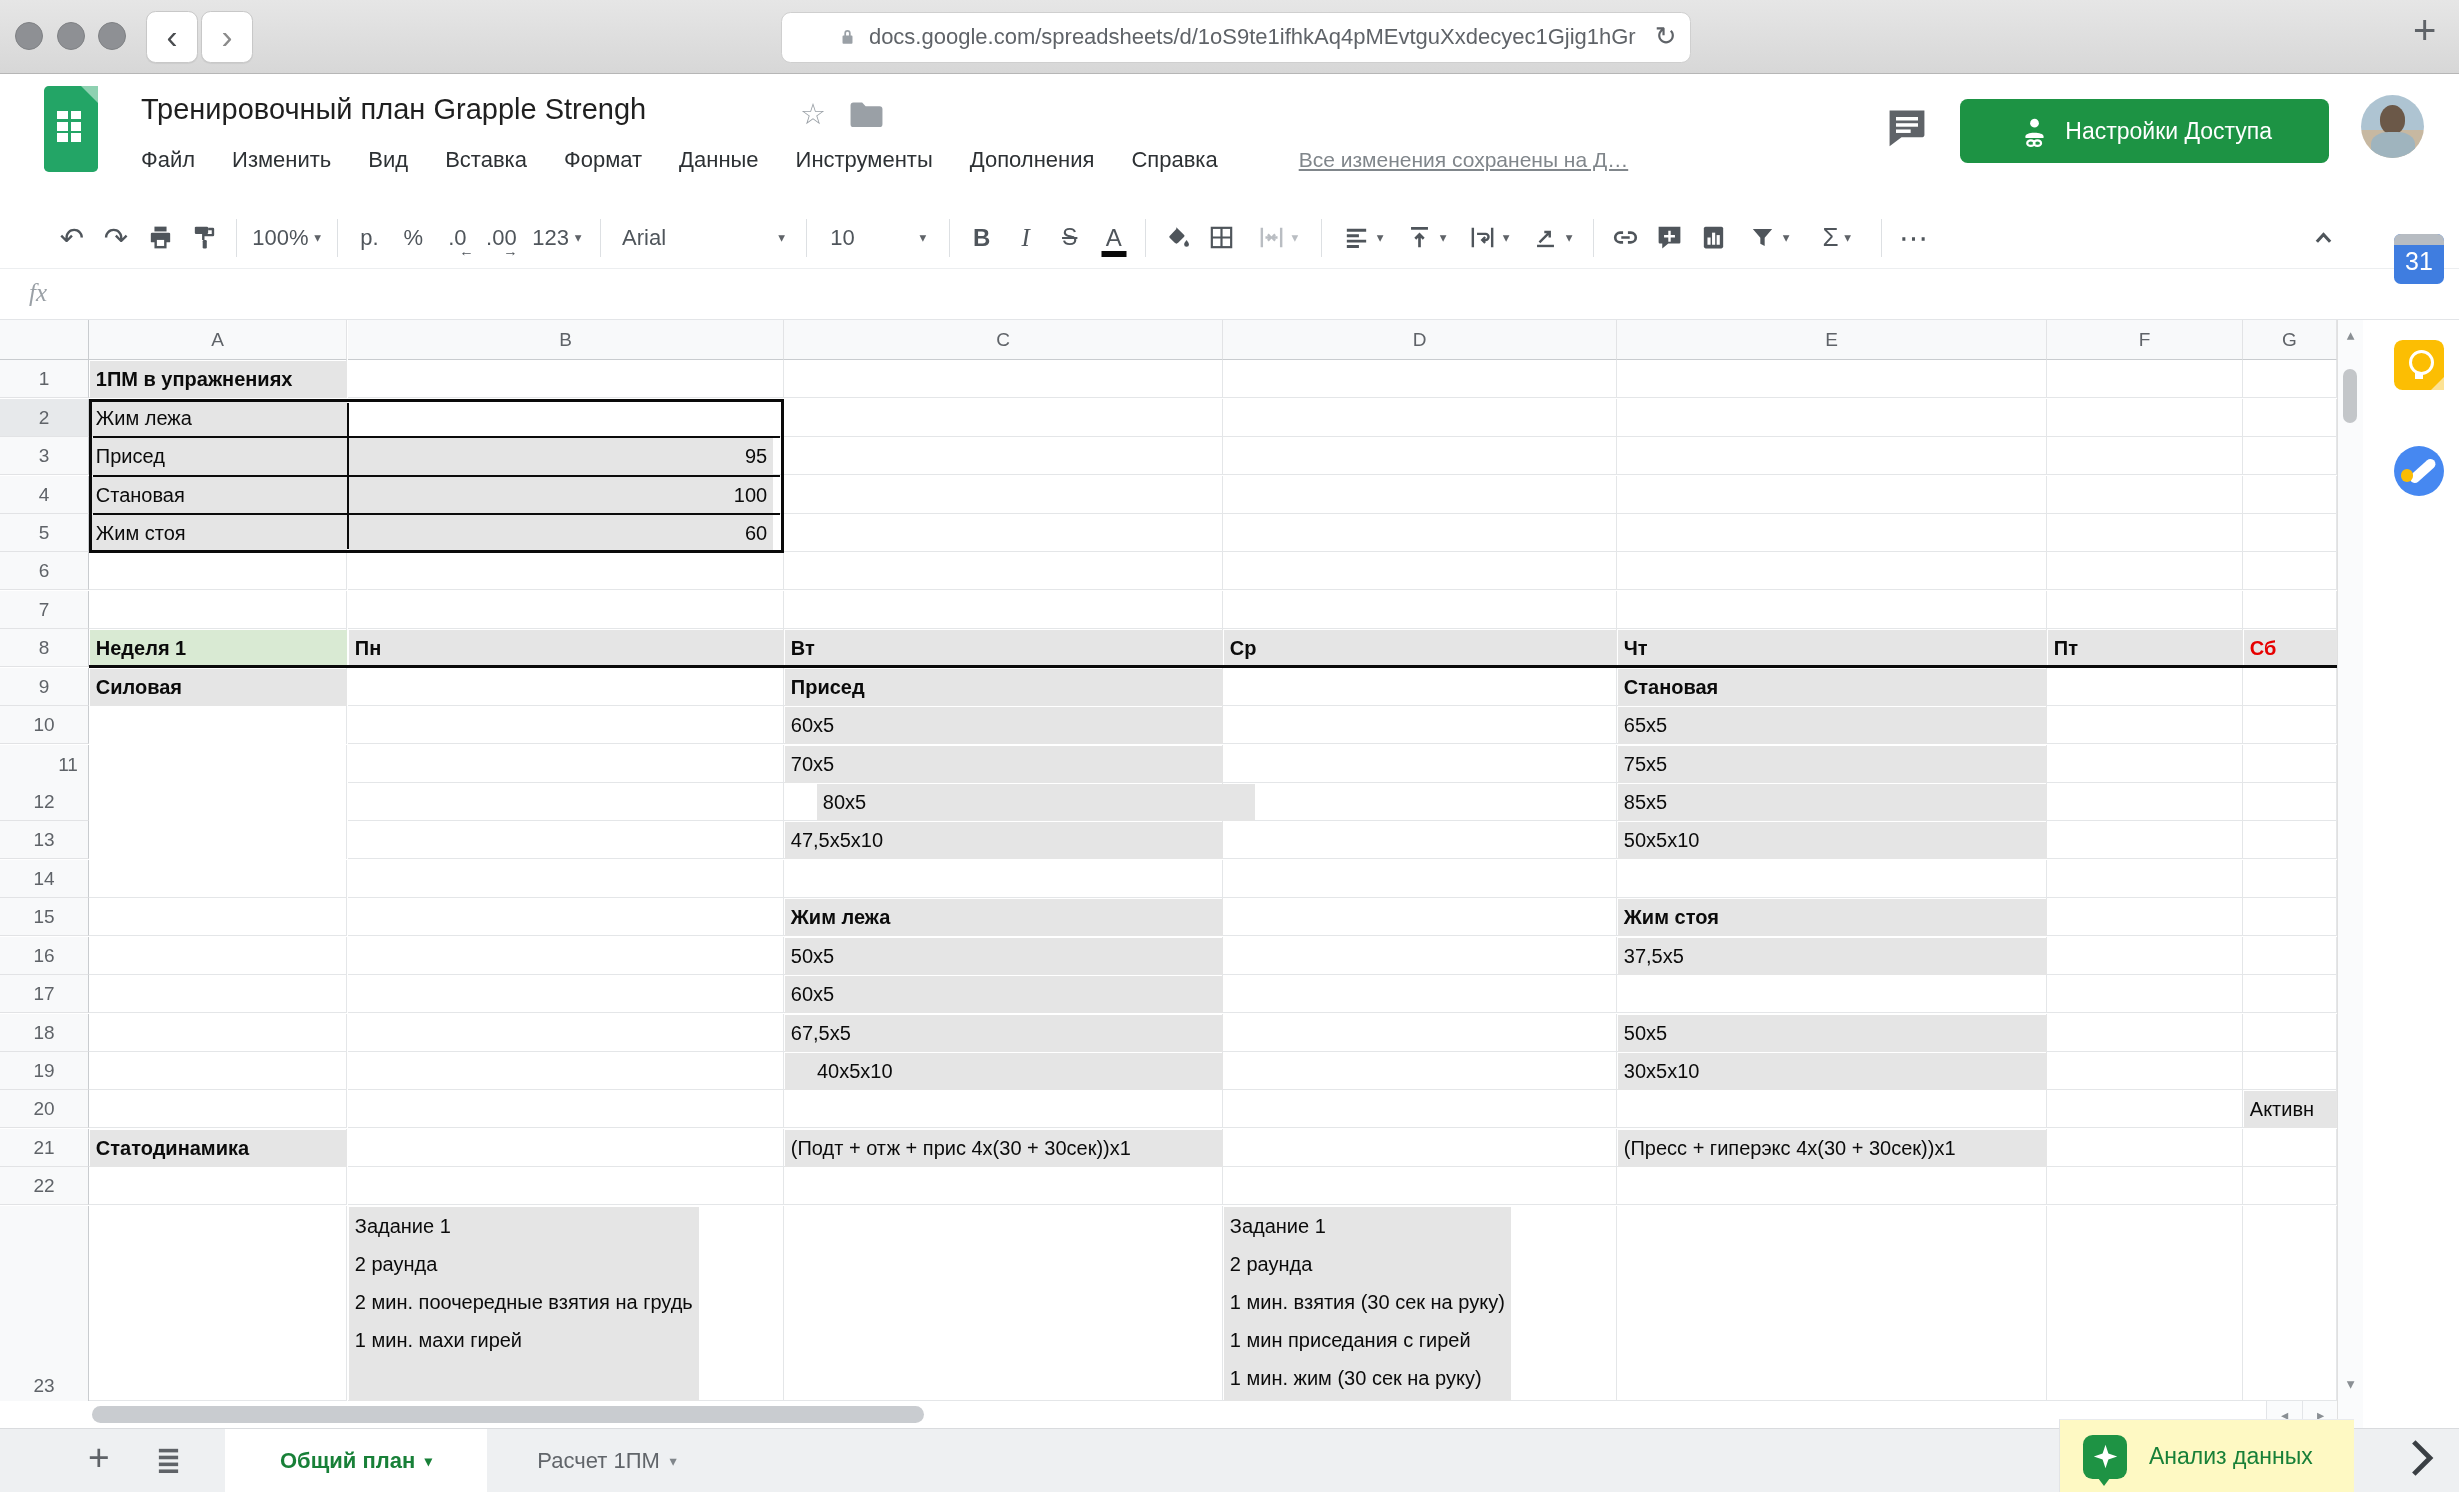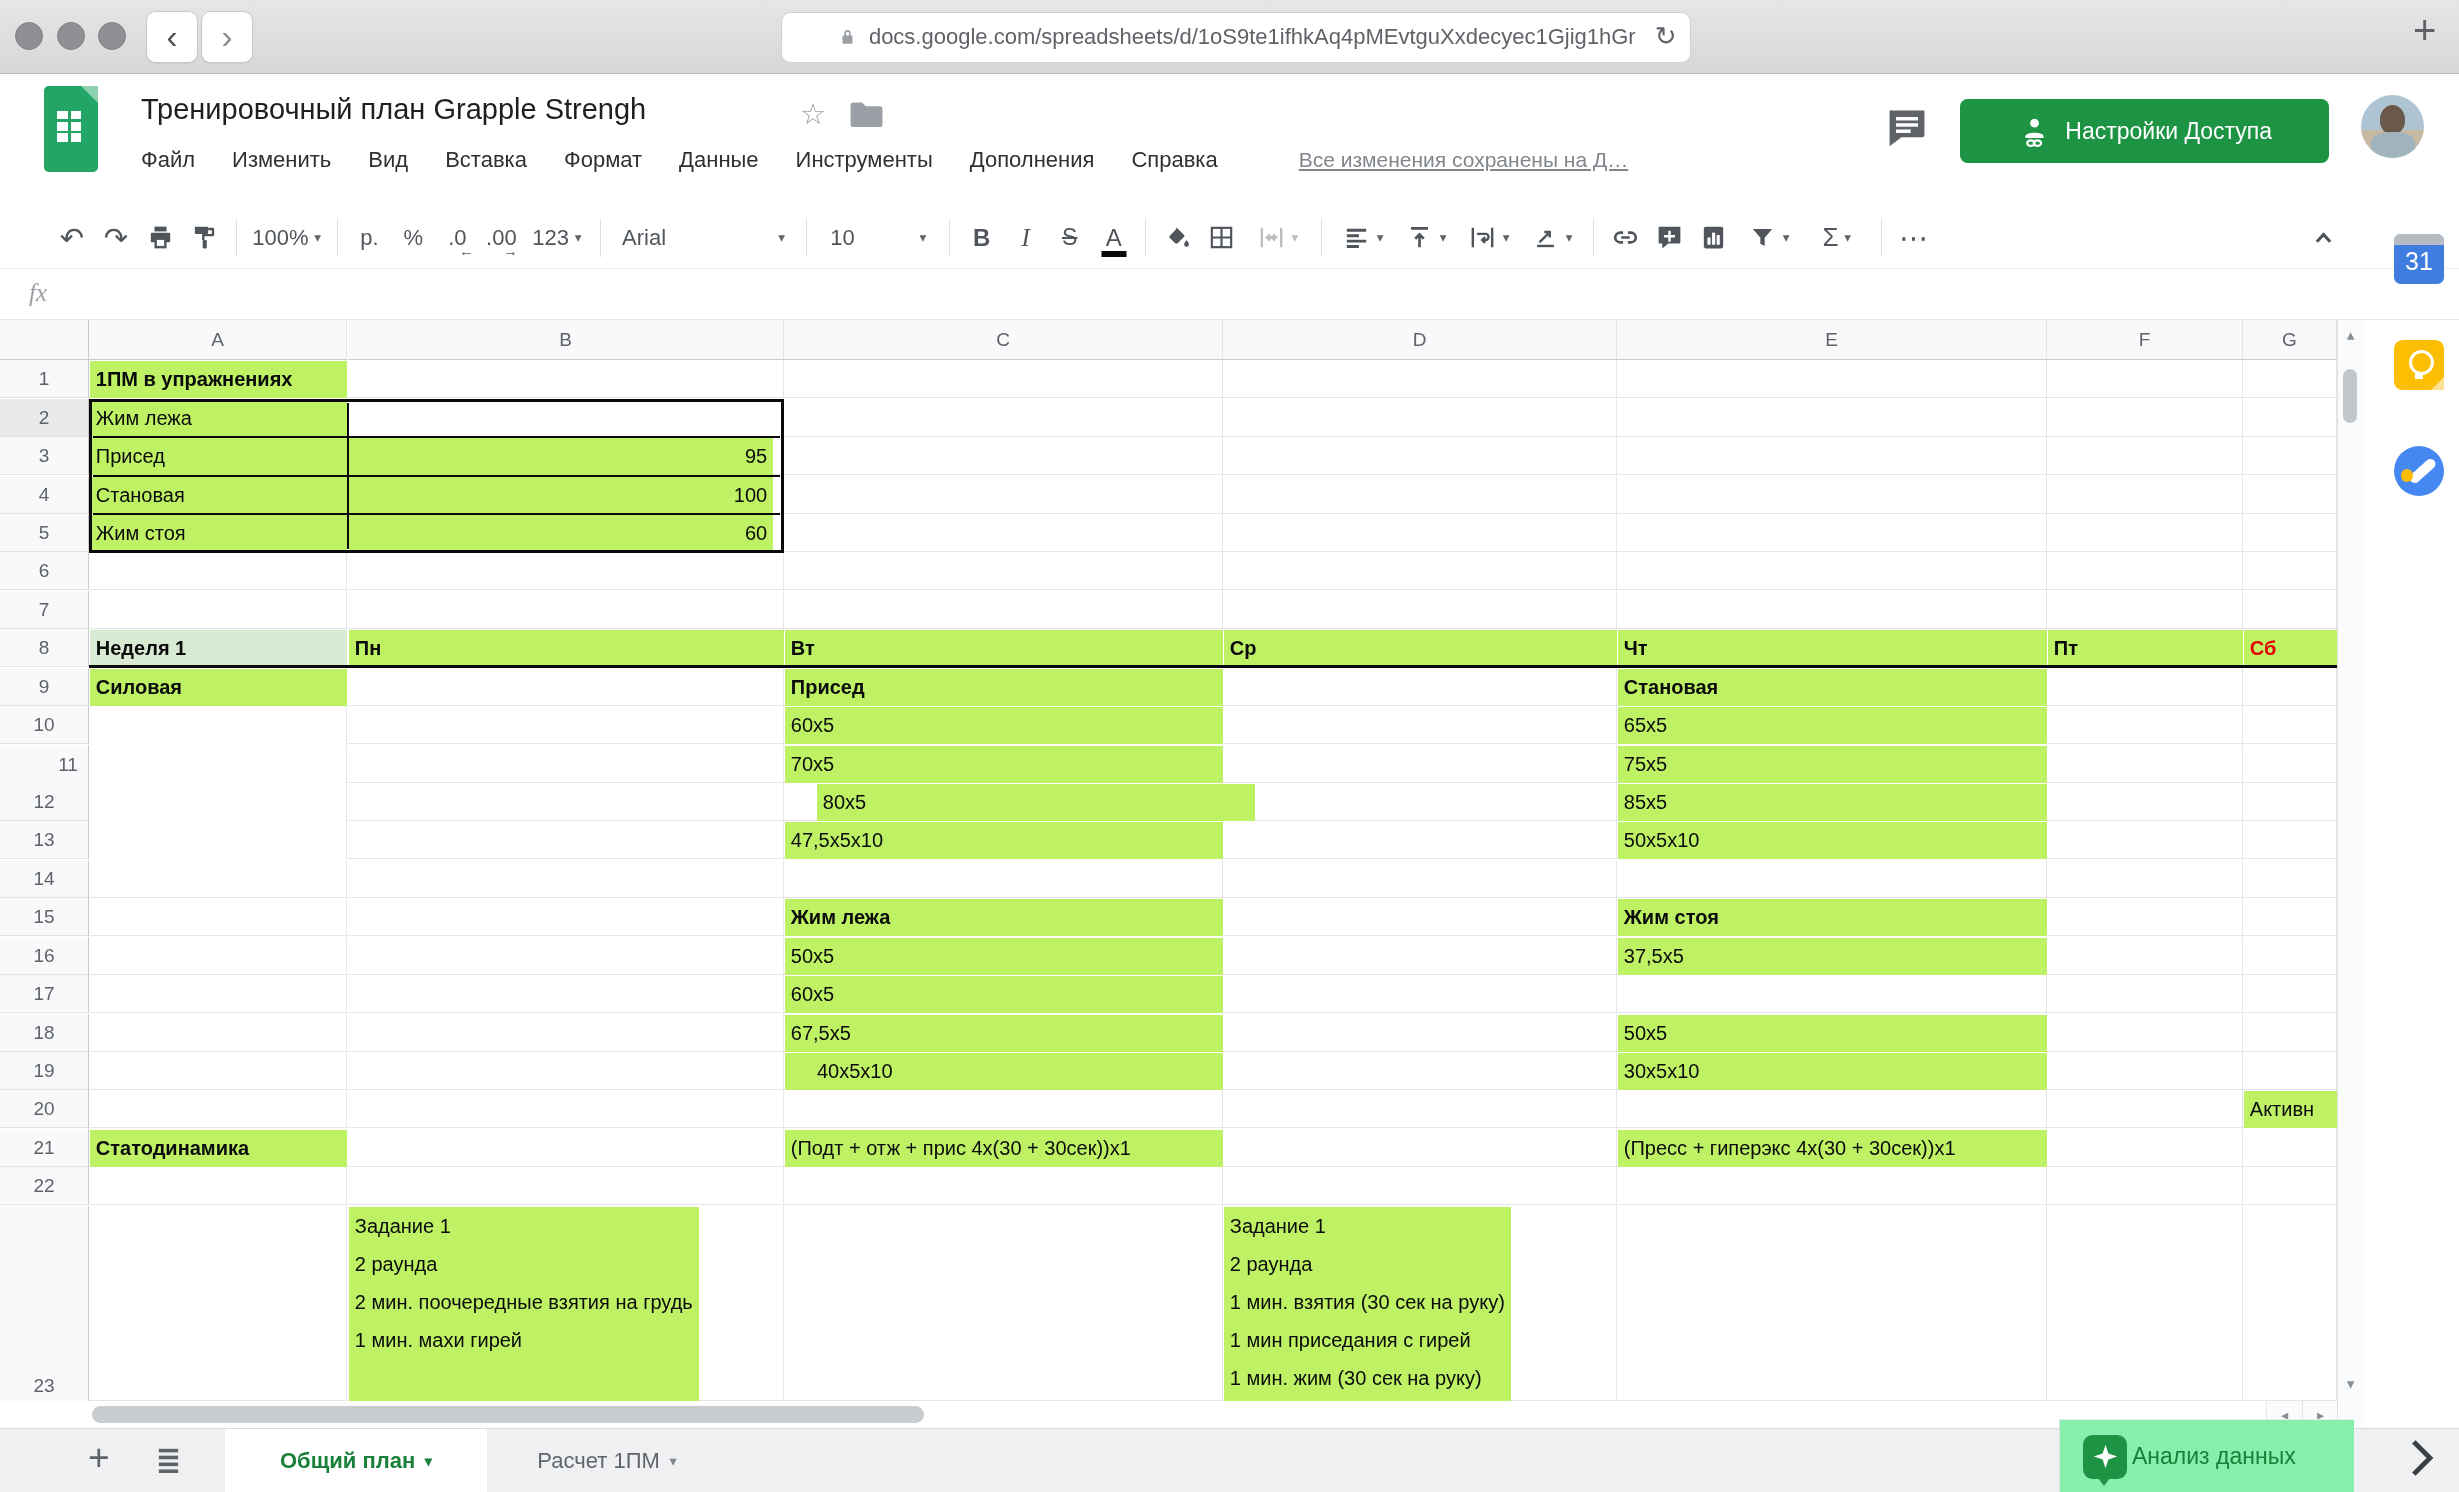--- a/index.html
+++ b/index.html
@@ -74,21 +74,21 @@
   #grid{position:absolute;left:0;top:320px;width:2337px;height:1081px;overflow:hidden;background:#fff;}
   .chdr,.rhdr,.corner{position:absolute;background:#f8f9fa;color:#5f6368;font-size:19px;
         display:flex;align-items:center;justify-content:center;box-sizing:border-box;}
   .chdr{border-right:1px solid #e2e3e5;border-bottom:1px solid #c9cccf;}
   .rhdr{border-right:1px solid #c9cccf;border-bottom:1px solid #e2e3e5;}
   .corner{border-right:1px solid #c9cccf;border-bottom:1px solid #c9cccf;}
   .bcell{position:absolute;box-sizing:border-box;border-right:1px solid #e4e6e8;
          border-bottom:1px solid #e4e6e8;z-index:1;}
   .bcell.nobb{border-bottom:none;}
   .ccell{position:absolute;z-index:2;font-size:20px;color:#0b0b0b;white-space:nowrap;
-         padding:0 5.8px;background:#bef264;box-sizing:border-box;}
+         padding:0 5.8px;background:#e5e5e5;box-sizing:border-box;}
   .ccell.ml{white-space:pre-line;line-height:38px;}
   .ovl{position:absolute;z-index:3;pointer-events:none;}
 
   
   #vscroll{position:absolute;left:2337px;top:320px;width:26px;height:1081px;background:#fafbfc;
            border-left:1px solid #e0e0e0;box-sizing:border-box;}
   #vthumb{position:absolute;left:4.8px;top:49px;width:14.4px;height:54px;background:#c3c6c9;border-radius:7.7px;}
   .sarrow{position:absolute;width:100%;text-align:center;color:#8a8f94;font-size:15.4px;}
   #hscroll{position:absolute;left:0;top:1401px;width:2337px;height:27px;background:#fff;}
   #hthumb{position:absolute;left:92px;top:4.8px;width:832px;height:17.3px;background:#c9ccd0;border-radius:8.6px;}
@@ -102,23 +102,23 @@
            border-top:1px solid #d9dbde;box-sizing:border-box;}
   #addsheet{position:absolute;left:88px;top:7.7px;font-size:37px;font-weight:300;color:#5f6368;}
   #allsheets{position:absolute;left:152px;top:15.4px;}
   .sheettab{position:absolute;top:0;height:64px;display:flex;align-items:center;justify-content:center;gap:9.6px;}
   #tab-active{left:225px;width:262px;background:#fff;color:#188038;font-weight:700;font-size:22px;}
   #tab-active .tdd2{color:#188038;}
   #tab-inactive{left:499px;width:216px;color:#61656a;font-weight:500;font-size:22px;}
   .tdd2{font-size:14.4px;color:#80868b;}
 
   
-  #explore{position:absolute;left:2059px;top:1419px;width:295px;height:74px;background:#86efac;
+  #explore{position:absolute;left:2059px;top:1419px;width:295px;height:74px;background:#fef9c3;
            border-left:1px solid #e2e4e7;border-top:1px solid #e9ebee;display:flex;align-items:center;
-           gap:5px;padding-left:23px;box-sizing:border-box;z-index:5;}
+           gap:22px;padding-left:23px;box-sizing:border-box;z-index:5;}
   #explore .eicon{width:44px;height:44px;background:#1e9344;border-radius:9.6px;position:relative;
            display:flex;align-items:center;justify-content:center;}
   #explore .eicon:after{content:"";position:absolute;left:15.4px;bottom:-7.7px;border-left:6.7px solid transparent;
            border-right:6.7px solid transparent;border-top:8.6px solid #1e9344;}
   #explore .elabel{color:#188038;font-size:23px;font-weight:500;}
   #panelchevron{position:absolute;left:2407px;top:1437px;}
 
   .railicon{position:absolute;left:2394px;width:50px;height:50px;}
   #icon-calendar{top:234px;border-radius:6.7px;overflow:hidden;background:#3f7de0;}
   #icon-calendar .strip{position:absolute;top:0;left:0;right:0;height:10.6px;background:#b7bcc2;}

